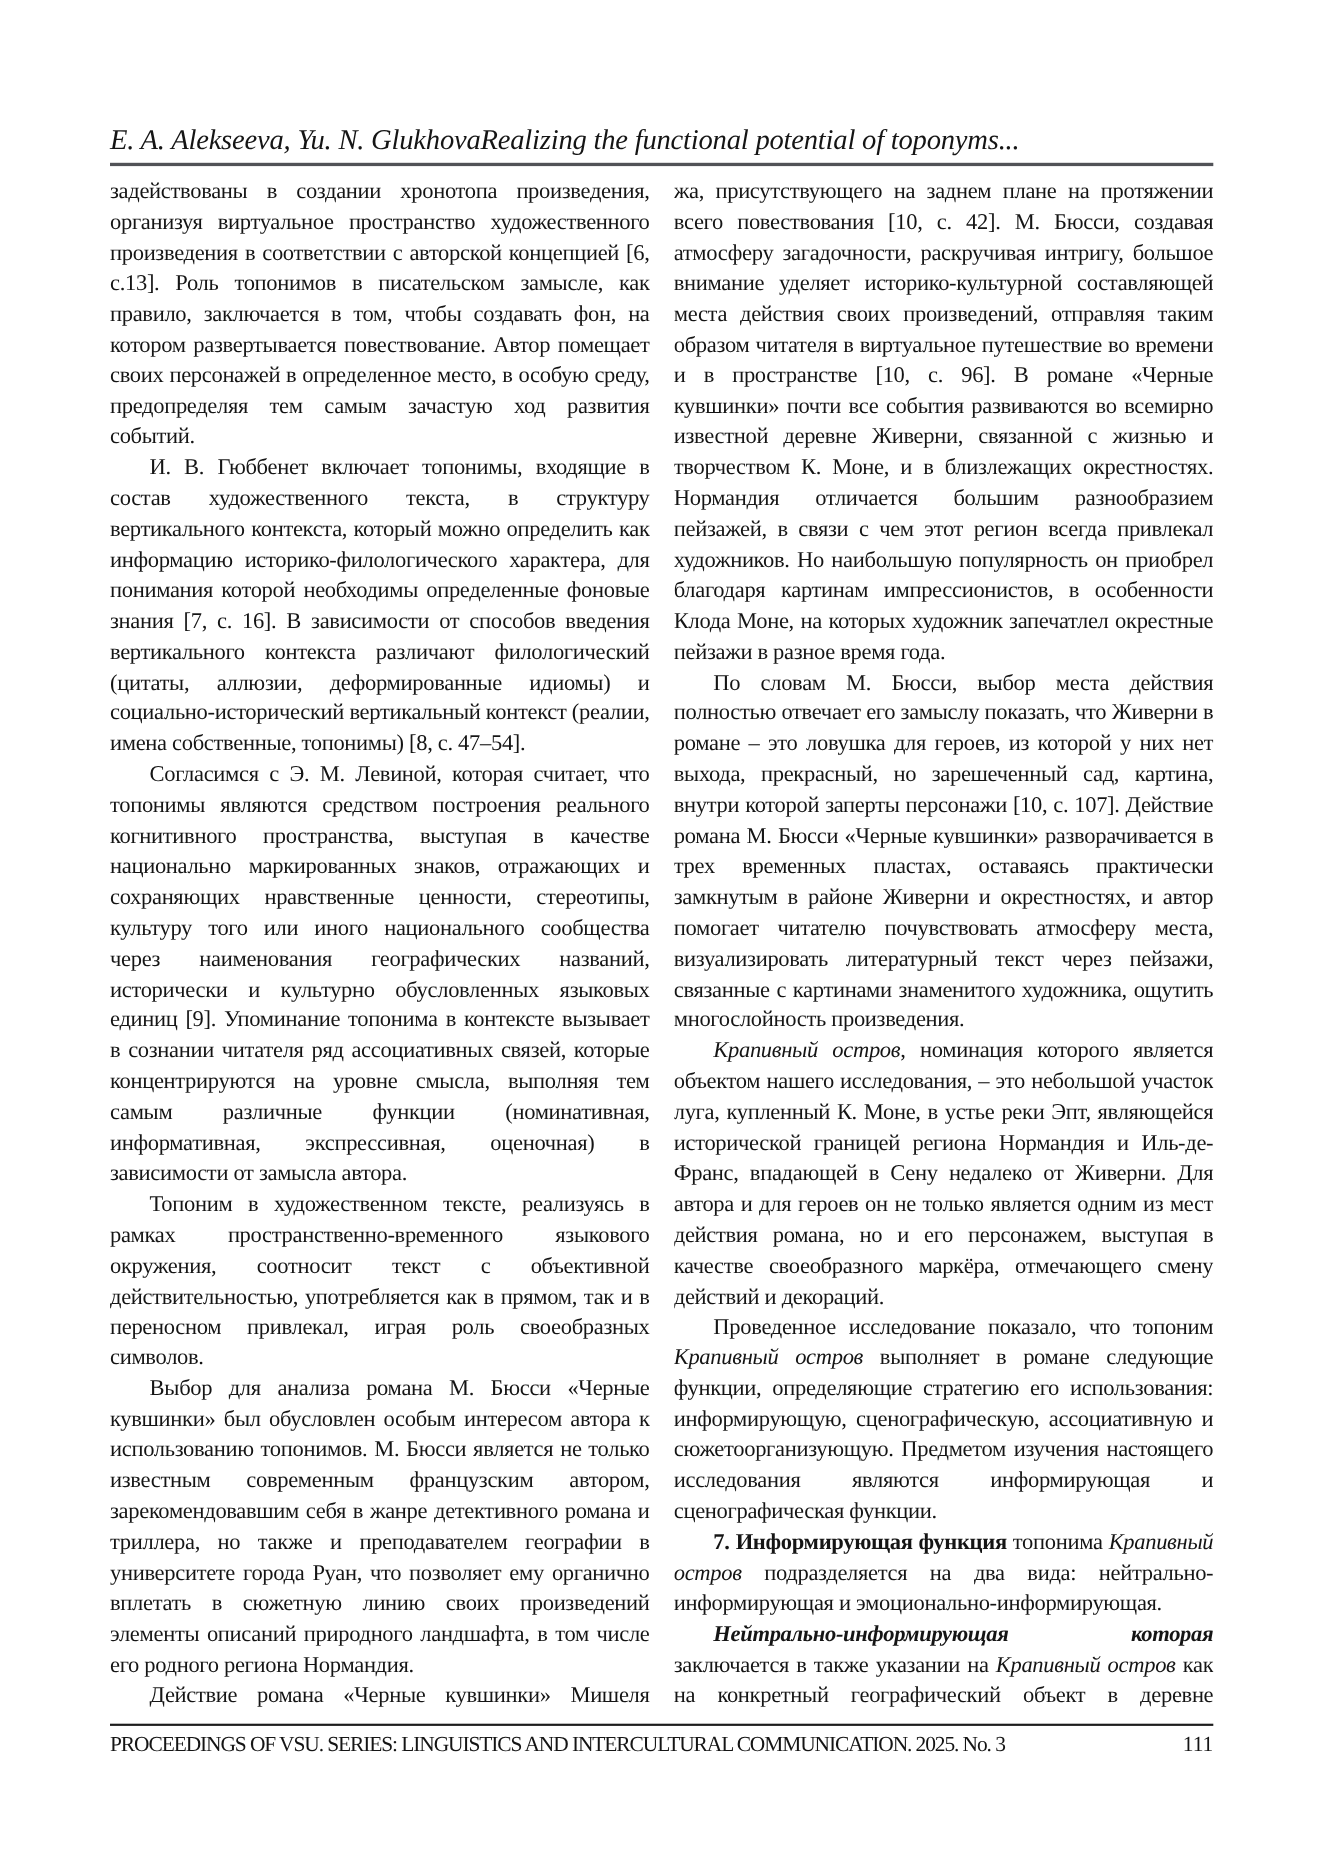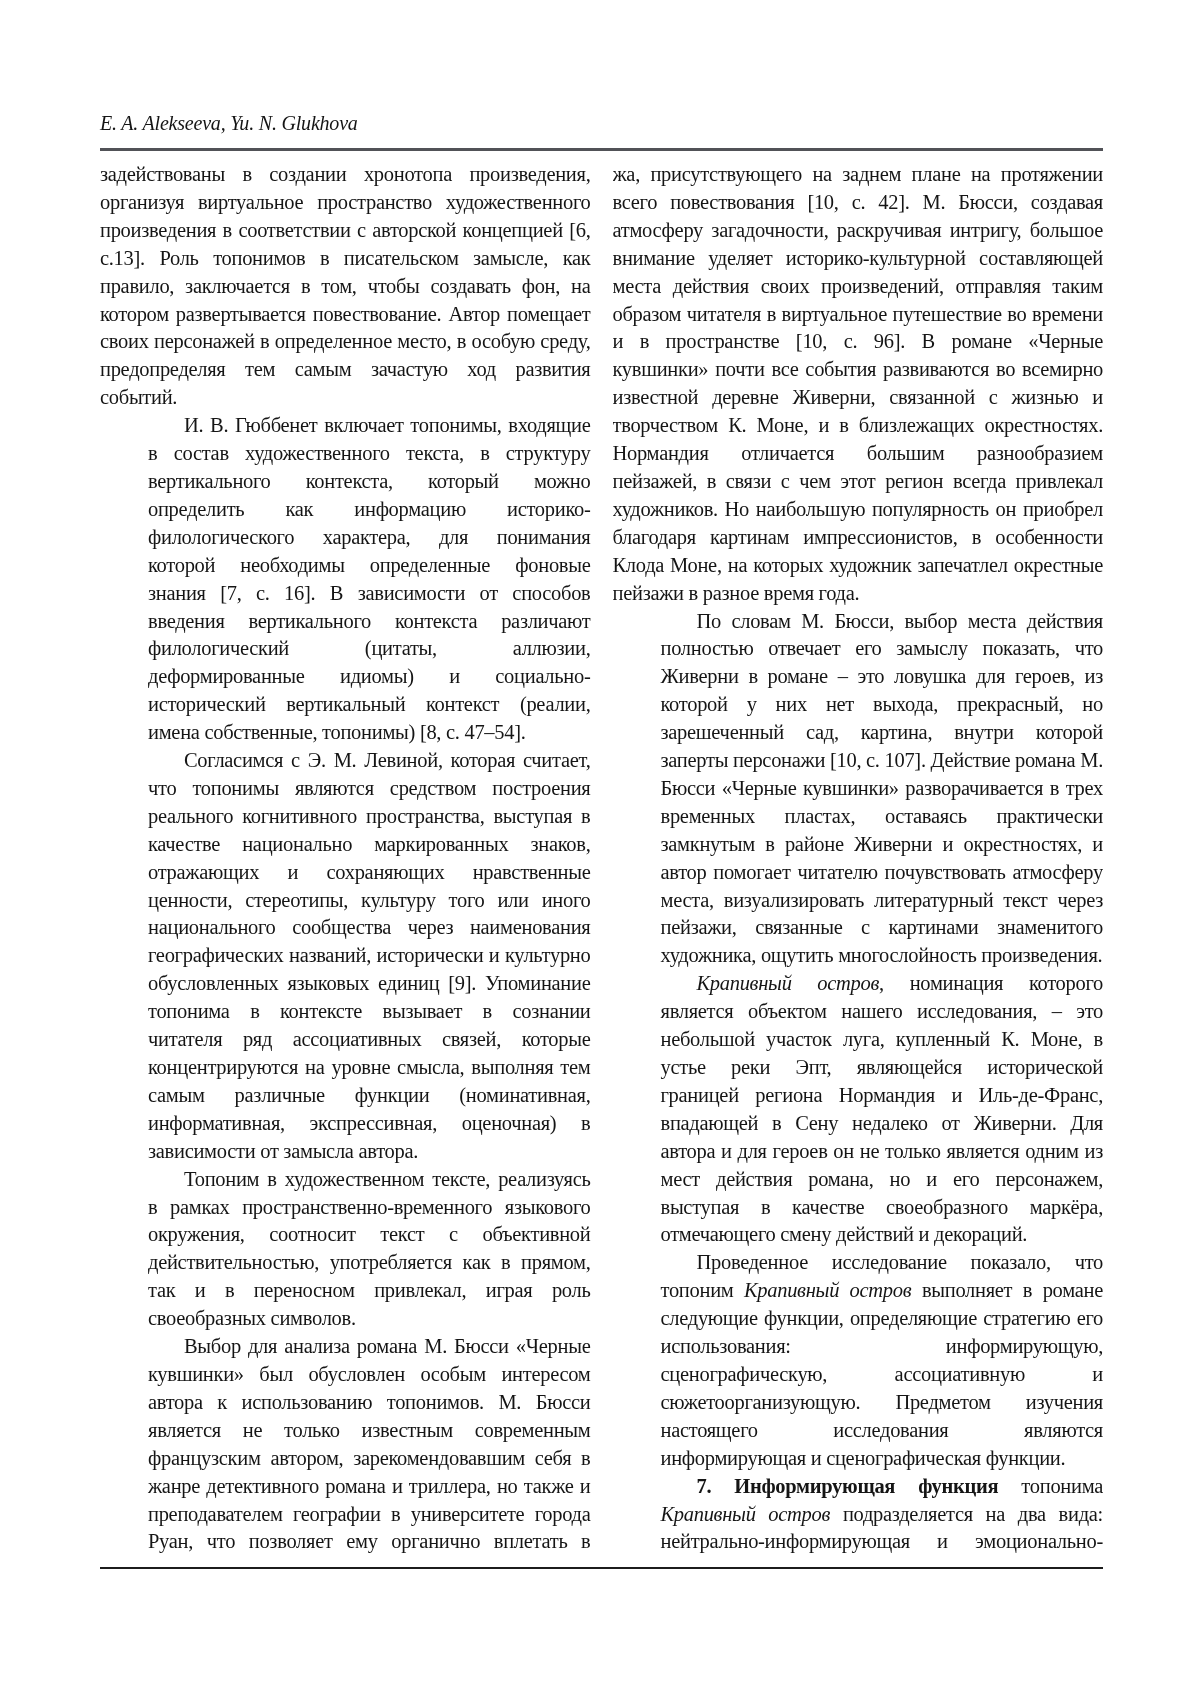--- a/index.html
+++ b/index.html
@@ -21,21 +21,21 @@
     background: #ffffff;
   }
   .header-row {
     position: absolute;
     top: 112px;
     left: 100px;
     width: 1003px;
     display: flex;
     align-items: baseline;
     font-style: italic;
-    font-size: 20px;
+    font-size: 26px;
     letter-spacing: -0.2px;
     white-space: nowrap;
   }
   .header-rule {
     position: absolute;
     top: 148px;
     left: 100px;
     width: 1003px;
     height: 3px;
     background: #515257;
@@ -54,21 +54,21 @@
     overflow: hidden;
   }
   .para {
     margin: 0;
     text-align: justify;
     font-size: 20.5px;
     line-height: 27.9px;
     letter-spacing: -0.3px;
     font-family: Liberation Serif, serif;
   }
-  .para.indent { text-indent: 36px; margin-left: 48px; }
+  .para.indent { text-indent: 36px; }
   .run-i  { font-style: italic; }
   .run-b  { font-weight: bold; }
   .run-bi { font-weight: bold; font-style: italic; }
   .footer-rule {
     position: absolute;
     top: 1567px;
     left: 100px;
     width: 1003px;
     height: 2px;
     background: #1c1c1c;
@@ -90,20 +90,21 @@
     padding-left: 18px;
   }
 </style>
 </head>
 <body>
 
 <div class="page">
 
   <div class="header-row">
     <span>E. A. Alekseeva, Yu. N. Glukhova</span>
+    <span>Realizing the functional potential of toponyms...</span>
   </div>
   <div class="header-rule"></div>
 
   <div class="columns">
     <section class="col">
         <p class="para"><span class="run">задействованы в создании хронотопа произведения, организуя виртуальное пространство художественного произведения в соответствии с авторской концепцией [6, с.13]. Роль топонимов в писательском замысле, как правило, заключается в том, чтобы создавать фон, на котором развертывается повествование. Автор помещает своих персонажей в определенное место, в особую среду, предопределяя тем самым зачастую ход развития событий.</span></p>
         <p class="para indent"><span class="run">И. В. Гюббенет включает топонимы, входящие в состав художественного текста, в структуру вертикального контекста, который можно определить как информацию историко-филологического характера, для понимания которой необходимы определенные фоновые знания [7, с. 16]. В зависимости от способов введения вертикального контекста различают филологический (цитаты, аллюзии, деформированные идиомы) и социально-исторический вертикальный контекст (реалии, имена собственные, топонимы) [8, с. 47–54].</span></p>
         <p class="para indent"><span class="run">Согласимся с Э. М. Левиной, которая считает, что топонимы являются средством построения реального когнитивного пространства, выступая в качестве национально маркированных знаков, отражающих и сохраняющих нравственные ценности, стереотипы, культуру того или иного национального сообщества через наименования географических названий, исторически и культурно обусловленных языковых единиц [9]. Упоминание топонима в контексте вызывает в сознании читателя ряд ассоциативных связей, которые концентрируются на уровне смысла, выполняя тем самым различные функции (номинативная, информативная, экспрессивная, оценочная) в зависимости от замысла автора.</span></p>
         <p class="para indent"><span class="run">Топоним в художественном тексте, реализуясь в рамках пространственно-временного языкового окружения, соотносит текст с объективной действительностью, употребляется как в прямом, так и в переносном привлекал, играя роль своеобразных символов.</span></p>
         <p class="para indent"><span class="run">Выбор для анализа романа М. Бюсси «Черные кувшинки» был обусловлен особым интересом автора к использованию топонимов. М. Бюсси является не только известным современным французским автором, зарекомендовавшим себя в жанре детективного романа и триллера, но также и преподавателем географии в университете города Руан, что позволяет ему органично вплетать в сюжетную линию своих произведений элементы описаний природного ландшафта, в том числе его родного региона Нормандия.</span></p>
@@ -113,14 +114,18 @@
         <p class="para"><span class="run">жа, присутствующего на заднем плане на протяжении всего повествования [10, с. 42]. М. Бюсси, создавая атмосферу загадочности, раскручивая интригу, большое внимание уделяет историко-культурной составляющей места действия своих произведений, отправляя таким образом читателя в виртуальное путешествие во времени и в пространстве [10, с. 96]. В романе «Черные кувшинки» почти все события развиваются во всемирно известной деревне Живерни, связанной с жизнью и творчеством К. Моне, и в близлежащих окрестностях. Нормандия отличается большим разнообразием пейзажей, в связи с чем этот регион всегда привлекал художников. Но наибольшую популярность он приобрел благодаря картинам импрессионистов, в особенности Клода Моне, на которых художник запечатлел окрестные пейзажи в разное время года.</span></p>
         <p class="para indent"><span class="run">По словам М. Бюсси, выбор места действия полностью отвечает его замыслу показать, что Живерни в романе – это ловушка для героев, из которой у них нет выхода, прекрасный, но зарешеченный сад, картина, внутри которой заперты персонажи [10, с. 107]. Действие романа М. Бюсси «Черные кувшинки» разворачивается в трех временных пластах, оставаясь практически замкнутым в районе Живерни и окрестностях, и автор помогает читателю почувствовать атмосферу места, визуализировать литературный текст через пейзажи, связанные с картинами знаменитого художника, ощутить многослойность произведения.</span></p>
         <p class="para indent"><span class="run-i">Крапивный остров</span><span class="run">, номинация которого является объектом нашего исследования, – это небольшой участок луга, купленный К. Моне, в устье реки Эпт, являющейся исторической границей региона Нормандия и Иль-де-Франс, впадающей в Сену недалеко от Живерни. Для автора и для героев он не только является одним из мест действия романа, но и его персонажем, выступая в качестве своеобразного маркёра, отмечающего смену действий и декораций.</span></p>
         <p class="para indent"><span class="run">Проведенное исследование показало, что топоним </span><span class="run-i">Крапивный остров</span><span class="run"> выполняет в романе следующие функции, определяющие стратегию его использования: информирующую, сценографическую, ассоциативную и сюжетоорганизующую. Предметом изучения настоящего исследования являются информирующая и сценографическая функции.</span></p>
         <p class="para indent"><span class="run-b">7. Информирующая функция</span><span class="run"> топонима </span><span class="run-i">Крапивный остров</span><span class="run"> подразделяется на два вида: нейтрально-информирующая и эмоционально-информирующая.</span></p>
         <p class="para indent"><span class="run-bi">Нейтрально-информирующая которая</span><span class="run"> заключается в также указании на </span><span class="run-i">Крапивный остров</span><span class="run"> как на конкретный географический объект в деревне Живерни, рассматриваемый наряду с другими объектами при описании пейзажей Живерни. Его назначе-</span></p>
       </section>
   </div>
 
   <div class="footer-rule"></div>
+  <div class="footer-row">
+    <span>PROCEEDINGS OF VSU. SERIES: LINGUISTICS AND INTERCULTURAL COMMUNICATION. 2025. No. 3</span>
+    <span class="footer-page-number">111</span>
+  </div>
 
 </div>
 
 </body></html>

